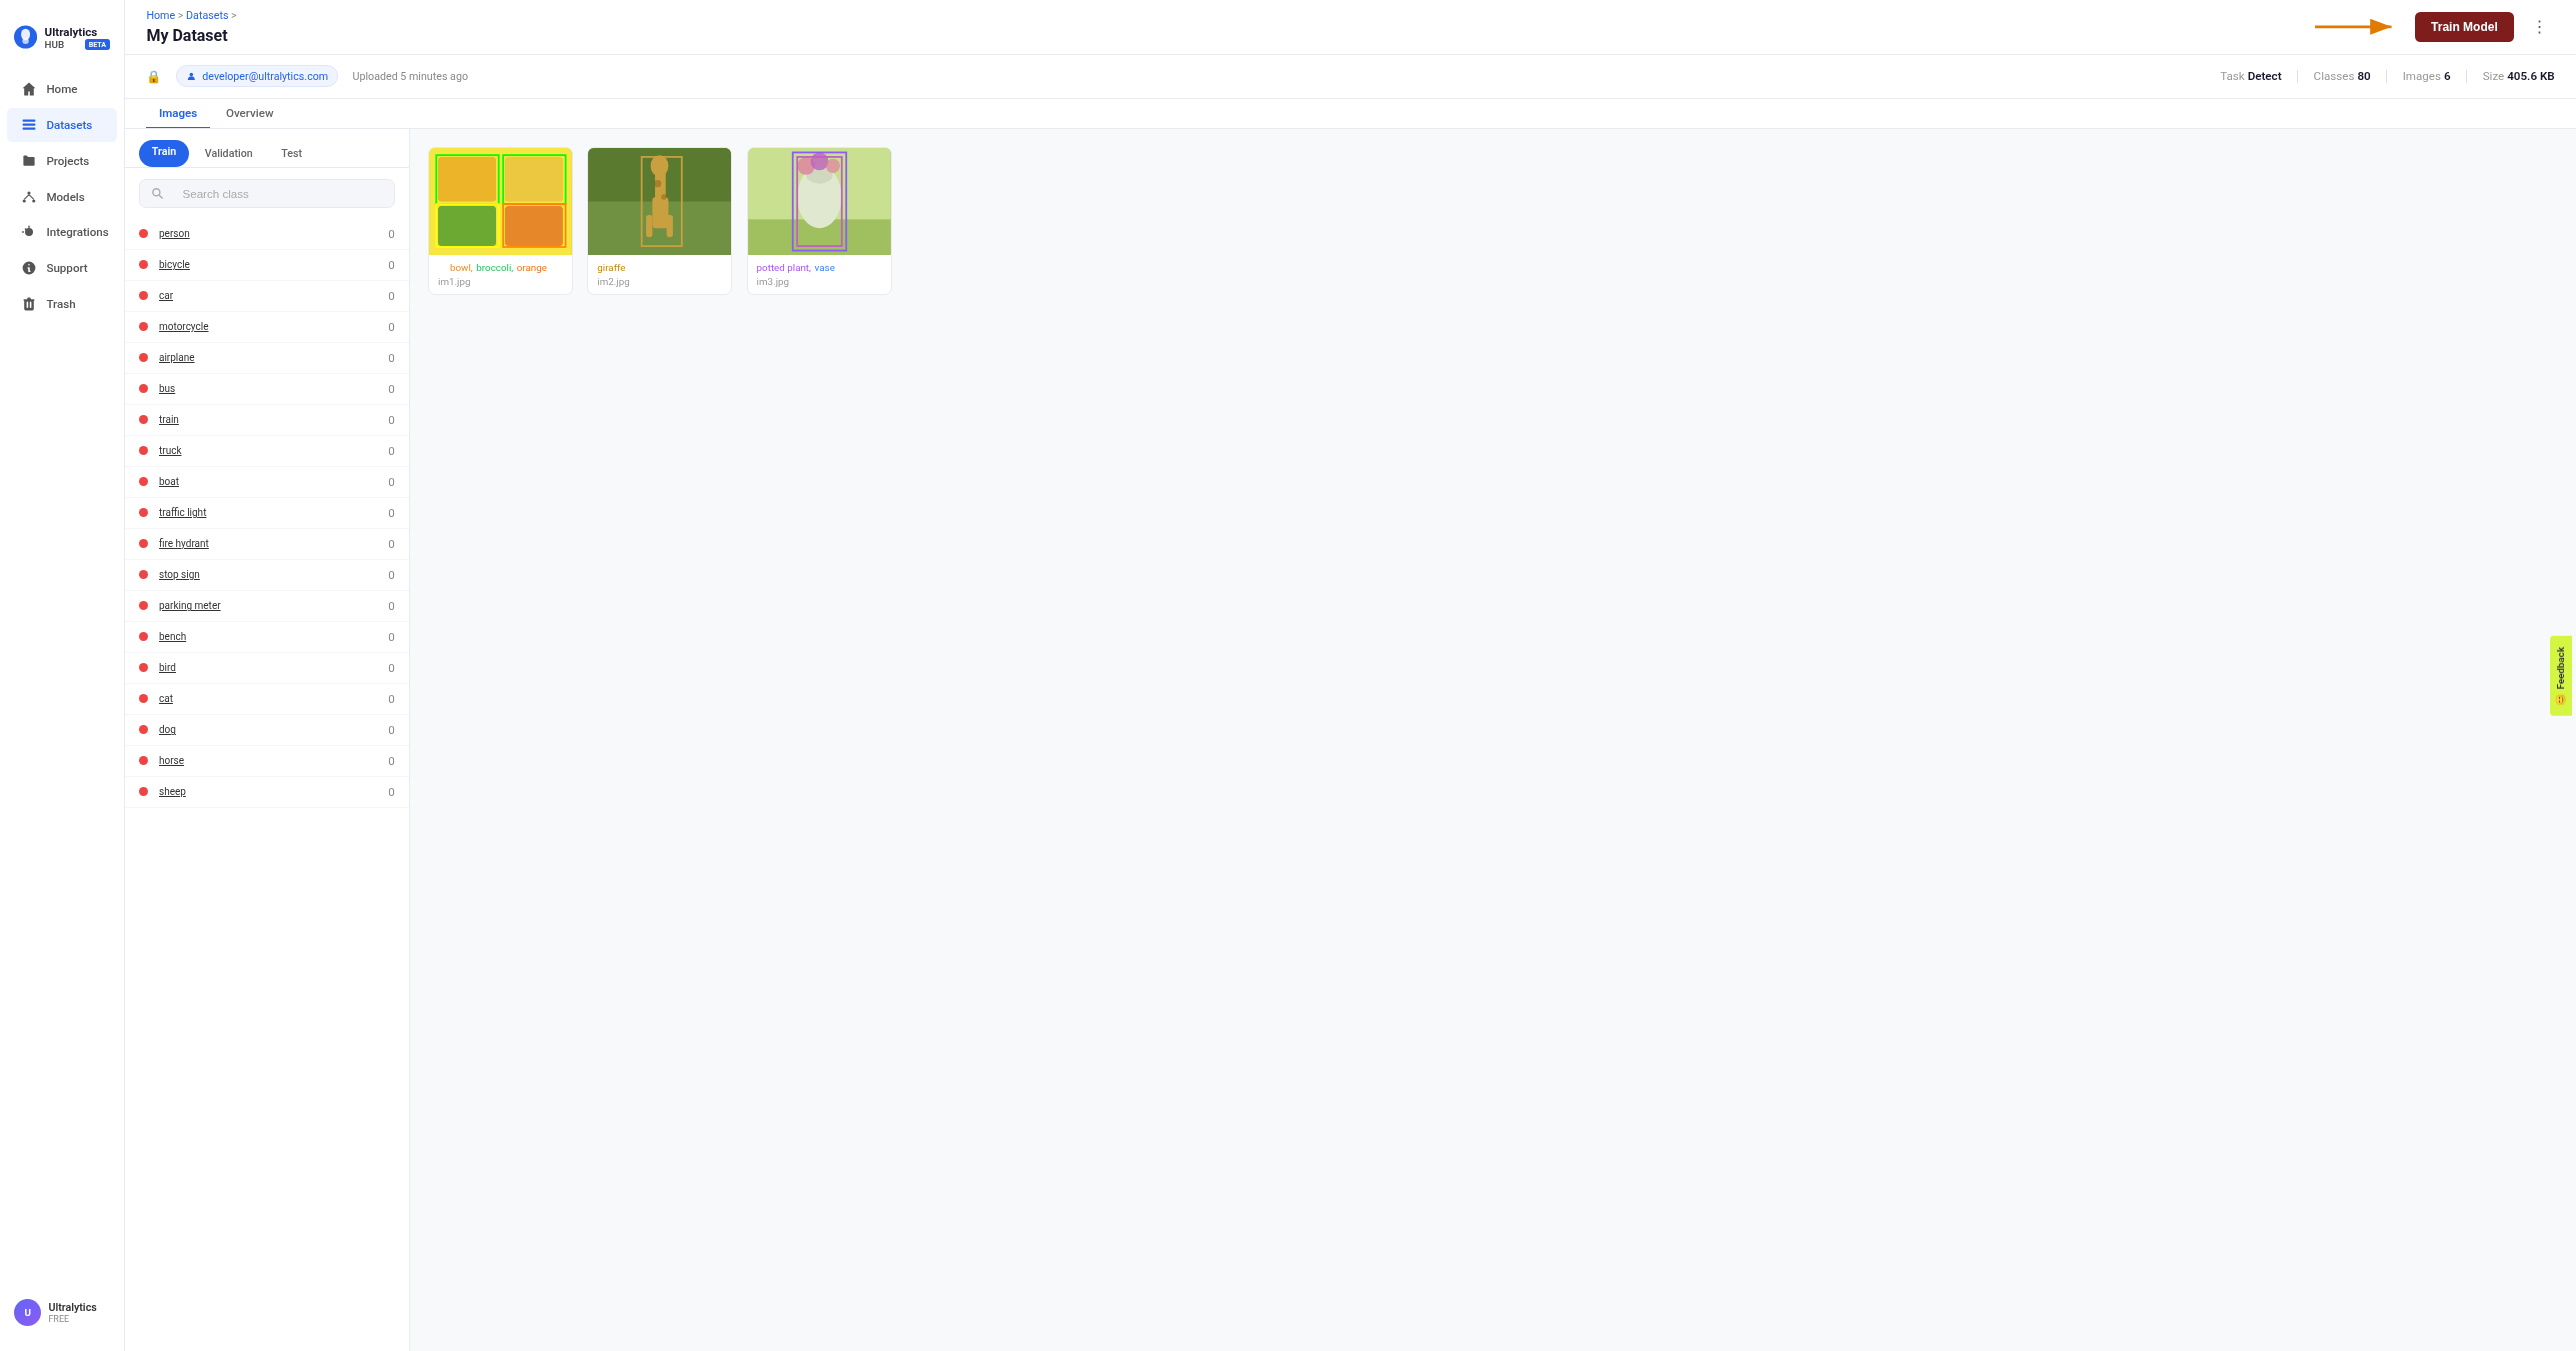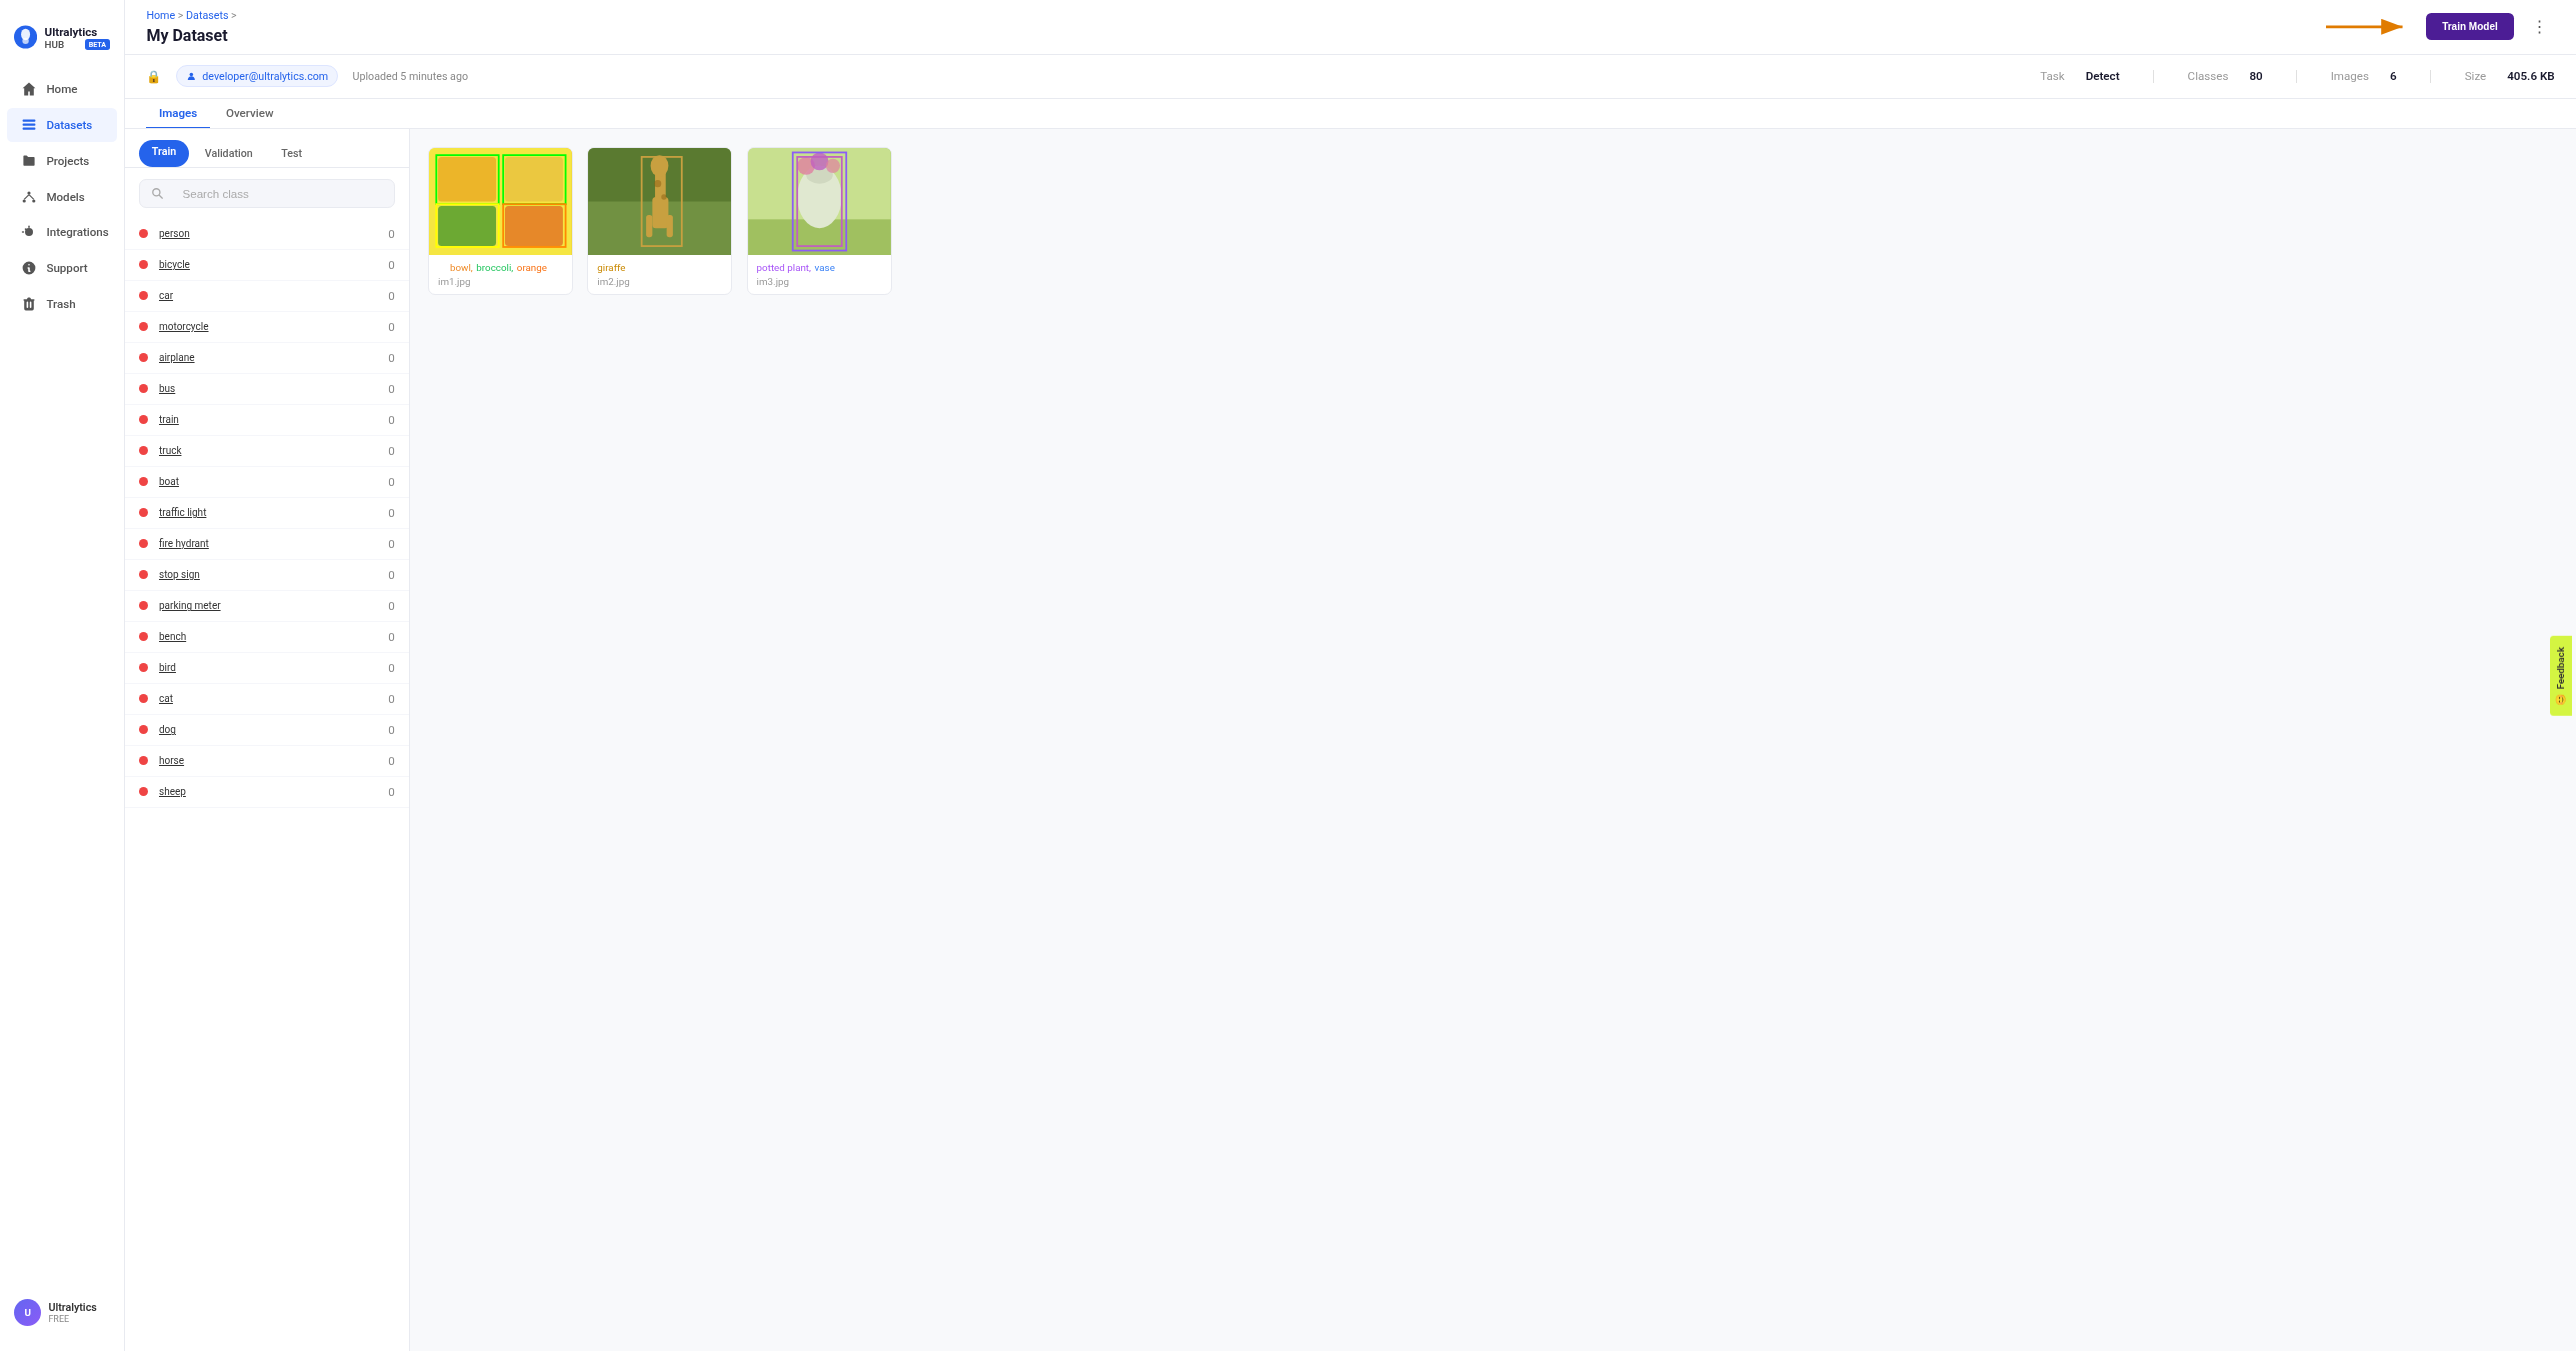--- a/index.html
+++ b/index.html
@@ -24,30 +24,30 @@
 
     
     .header { background: #fff; border-bottom: 0.9px solid #e8eaf0; padding: 9px 21.4px; display: flex; align-items: center; justify-content: space-between; }
     .breadcrumb { font-size: 10.7px; color: #888; margin-bottom: 3.6px; }
     .breadcrumb a { color: #2563eb; text-decoration: none; }
     .page-title { font-size: 16px; font-weight: 700; color: #1a1a2e; }
     .header-actions { display: flex; align-items: center; gap: 10.7px; }
     .meta-divider { width: 0.9px; height: 12.5px; background: #e0e0e0; margin: 0 3.6px; }
     .meta-label { color: #999; }
     .meta-value { color: #1a1a2e; font-weight: 600; }
-    .train-btn { background: #4c1d95; color: #fff; border: none; border-radius: 5.3px; padding: 8px 16px; font-size: 10px; font-weight: 600; cursor: pointer; display: flex; align-items: center; gap: 5.3px; }
+    .train-btn { background: #7f1d1d; color: #fff; border: none; border-radius: 5.3px; padding: 8px 16px; font-size: 12px; font-weight: 600; cursor: pointer; display: flex; align-items: center; gap: 5.3px; }
     .more-btn { background: none; border: none; cursor: pointer; color: #555; font-size: 16px; padding: 3.6px 7.1px; }
     .arrow-indicator { display: flex; align-items: center; }
 
     
     .dataset-meta { background: #fff; padding: 10.7px 21.4px; border-bottom: 0.9px solid #e8eaf0; display: flex; align-items: center; gap: 14.3px; }
     .lock-icon { color: #888; font-size: 12.5px; }
     .owner-badge { display: flex; align-items: center; gap: 5.3px; background: #f0f4ff; border: 0.9px solid #dde5ff; border-radius: 14.3px; padding: 3.6px 9px; font-size: 10.7px; color: #2563eb; }
     .uploaded-info { font-size: 10.7px; color: #888; }
-    .meta-stats { margin-left: auto; display: flex; align-items: center; gap: 21px; font-size: 11.6px; }
+    .meta-stats { margin-left: auto; display: flex; align-items: center; gap: 3px; font-size: 11.6px; }
 
     
     .content { display: flex; flex: 1; overflow: hidden; justify-content: space-between; }
 
     
     .class-panel { width: 285px; background: #fff; border-right: 0.9px solid #e8eaf0; display: flex; flex-direction: column; overflow: hidden; flex-shrink: 0; }
     .tabs { padding: 10.7px 14.3px 0; display: flex; gap: 3.6px; border-bottom: 0.9px solid #e8eaf0; }
     .tab { padding: 7.1px 12.5px; font-size: 11.6px; font-weight: 500; cursor: pointer; border-radius: 5.3px 5.3px 0 0; color: #666; }
     .tab.active { color: #2563eb; border-bottom: 1.8px solid #2563eb; background: transparent; font-weight: 600; }
     .search-box { padding: 10.7px 14.3px; }

